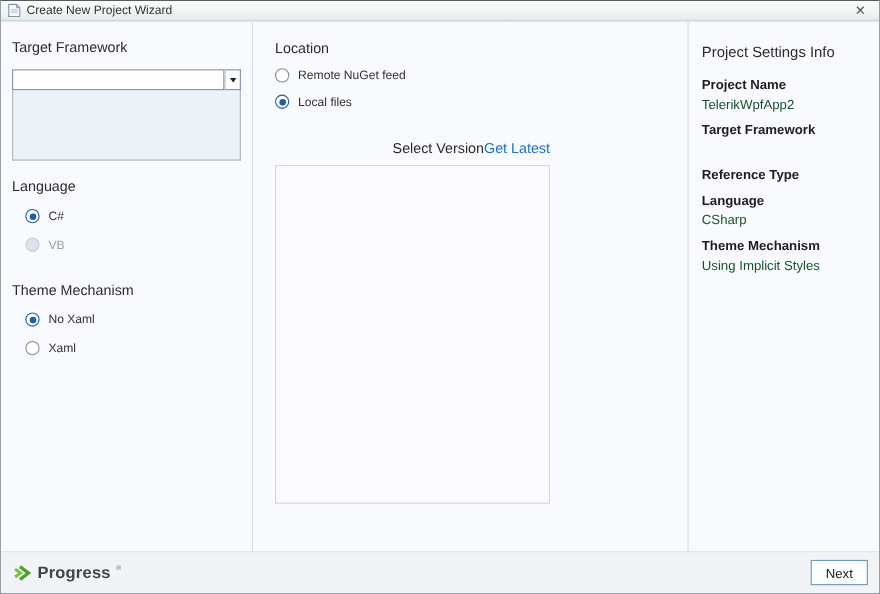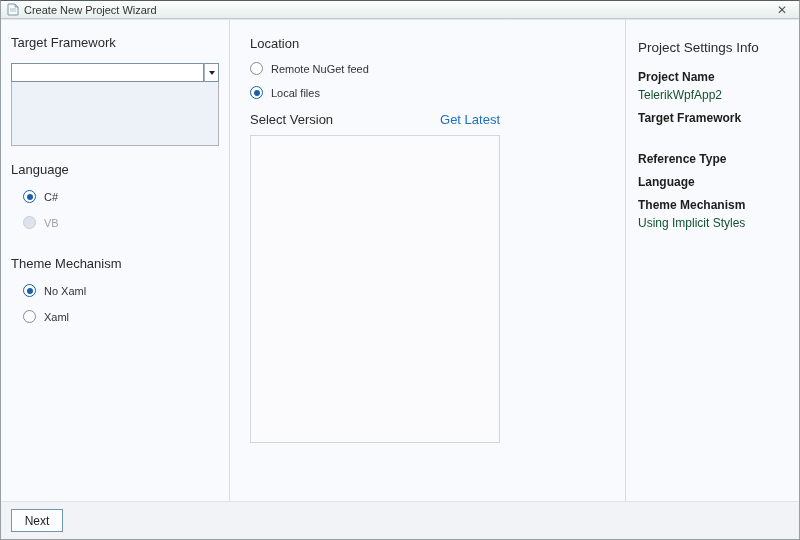--- a/index.html
+++ b/index.html
@@ -46,21 +46,21 @@
   .radio-label.disabled { color:#9ba1aa; }
   .indent { margin-left:12px; }
 
   .group-gap { margin-top:16px; }
   .radio-group { margin-top:13px; }
   .theme-gap { margin-top:27px; }
 
   
   .loc-radios { margin-top:11px; }
   .loc-radios .radio-row { margin-bottom:11px; }
-  .sv-row { width:250px; display:flex; align-items:baseline; justify-content:space-between; margin-top:13px; }
+  .sv-row { width:250px; display:flex; align-items:baseline; justify-content:flex-end; margin-top:28px; }
   .link { font-size:13px; color:#1e70c0; cursor:pointer; }
   .version-box { width:250px; height:308px; margin-top:8px; background:#fbfbfd; border:1px solid #d3d6dc; }
 
   
   .psi-title { font-size:13.5px; color:#2b2b2b; margin:4px 0 15px; }
   .field { margin-bottom:8px; }
   .field-label { font-size:12px; font-weight:bold; color:#1d1d1d; line-height:15px; margin-bottom:3px; }
   .field-value { font-size:12px; color:#14532d; line-height:15px; min-height:15px; }
 
   
@@ -152,25 +152,34 @@
       </div>
       <div class="field">
         <div class="field-label">Target Framework</div>
         <div class="field-value"></div>
       </div>
       <div class="field">
         <div class="field-label">Reference Type</div>
       </div>
       <div class="field">
         <div class="field-label">Language</div>
+        <div class="field-value">CSharp</div>
       </div>
       <div class="field">
         <div class="field-label">Theme Mechanism</div>
         <div class="field-value">Using Implicit Styles</div>
       </div>
     </div>
   </div>
 
   <div class="footer">
+    <div class="brand">
+      <svg width="18" height="18" viewBox="0 0 20 20">
+        <polyline points="3,14 8.5,10 3,6" fill="none" stroke="#7ac143" stroke-width="3" stroke-linejoin="miter"></polyline>
+        <polyline points="8,16.5 16.5,10 8,3.5" fill="none" stroke="#4ea32e" stroke-width="3.4" stroke-linejoin="miter"></polyline>
+      </svg>
+      <span class="brand-text">Progress</span>
+      <span class="brand-mark">®</span>
+    </div>
     <button class="next-btn">Next</button>
   </div>
 
 </div>
 
 </body></html>

